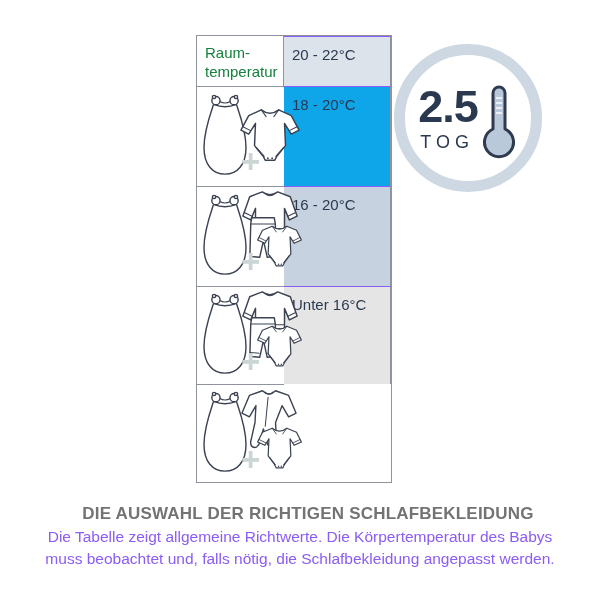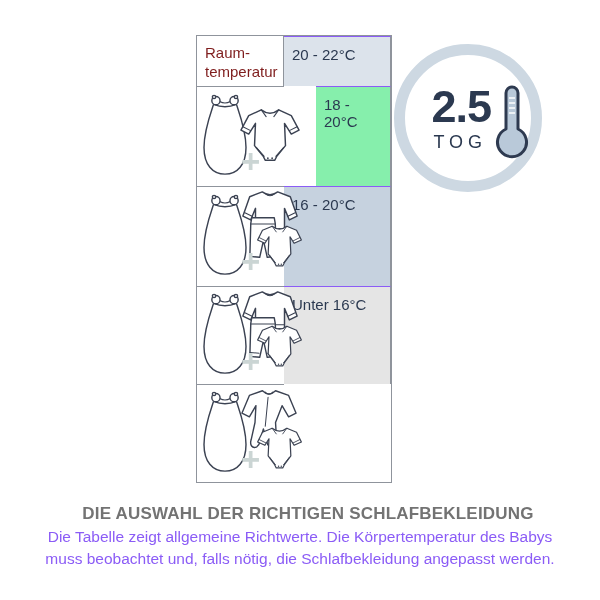--- a/index.html
+++ b/index.html
@@ -9,38 +9,38 @@
   }
   
   .ttable{
     position:absolute;left:196px;top:35px;width:194px;
     border:1px solid #8f949c;background:#fff;
     display:grid;grid-template-columns:87px 107px;
     grid-template-rows:50px 100px 100px 98px 98px;
   }
   .cell{box-sizing:border-box;}
   .th{background:#fff;font-size:15px;line-height:19px;font-weight:400;
-      color:#7f1d1d;white-space:pre-line;padding-top:7px;}
+      color:#15803d;white-space:pre-line;padding-top:7px;}
   .th1{padding-left:8px;border-right:1px solid #8f949c;}
   .th2{text-align:center;}
   .temp-cell{
     border-top:1px solid #8b5cf6;border-right:1px solid #8f949c;
     font-size:15px;color:#2b3950;padding:9px 4px 0 8px;
   }
   .illus-cell{border-top:1px solid #8f949c;background:#fff;position:relative;}
   .illus-cell svg{display:block;}
   .plus{
     position:absolute;left:44px;top:58px;
     font-size:33px;font-weight:700;color:#cbd5d4;line-height:1;
   }
   
   .badge{
     position:absolute;left:394px;top:44px;width:148px;height:148px;
     box-sizing:border-box;border:11px solid #4c1d95;border-radius:50%;
-    background:#fff;display:flex;align-items:center;justify-content:flex-end;
+    background:#fff;display:flex;align-items:center;justify-content:center;
   }
   .badge-inner{display:flex;align-items:center;}
   .badge-text{display:flex;flex-direction:column;align-items:flex-start;}
   .badge-value{font-size:45px;font-weight:700;letter-spacing:-1px;color:#2b3950;line-height:1;}
   .badge-unit{font-size:18px;font-weight:400;letter-spacing:5px;color:#2b3950;margin-top:3px;margin-left:2px;}
   .thermo{margin-left:2px;transform:translateY(5px);}
   
   .f-heading{
     position:absolute;top:496px;left:0;width:600px;margin:8px;text-align:center;
     font-size:17px;font-weight:700;color:#737373;letter-spacing:.2px;
@@ -124,21 +124,21 @@
 
     <div class="cell temp-cell" style="background-color: rgb(220, 227, 235);">20 - 22°C</div>
     <div class="cell illus-cell">
       <svg width="106" height="98" viewBox="0 0 106 98">
         <use href="#sleeping-bag" x="4" y="6" width="48" height="84"></use>
         <use href="#bodysuit-long" x="42" y="18" width="62" height="60"></use>
       </svg>
       <span class="plus">+</span>
     </div>
 
-    <div class="cell temp-cell" style="background-color: #86efac; margin-left: 32px;">18 - 20°C</div>
+    <div class="cell temp-cell" style="background-color: #0ea5e9;">18 - 20°C</div>
     <div class="cell illus-cell">
       <svg width="106" height="98" viewBox="0 0 106 98">
         <use href="#sleeping-bag" x="4" y="6" width="48" height="84"></use>
         <use href="#pajama-top" x="44" y="2" width="58" height="44.5"></use>
         <use href="#pants" x="50" y="28" width="32" height="47"></use>
         <use href="#bodysuit-short" x="59" y="36" width="47" height="47"></use>
       </svg>
       <span class="plus">+</span>
     </div>
 

